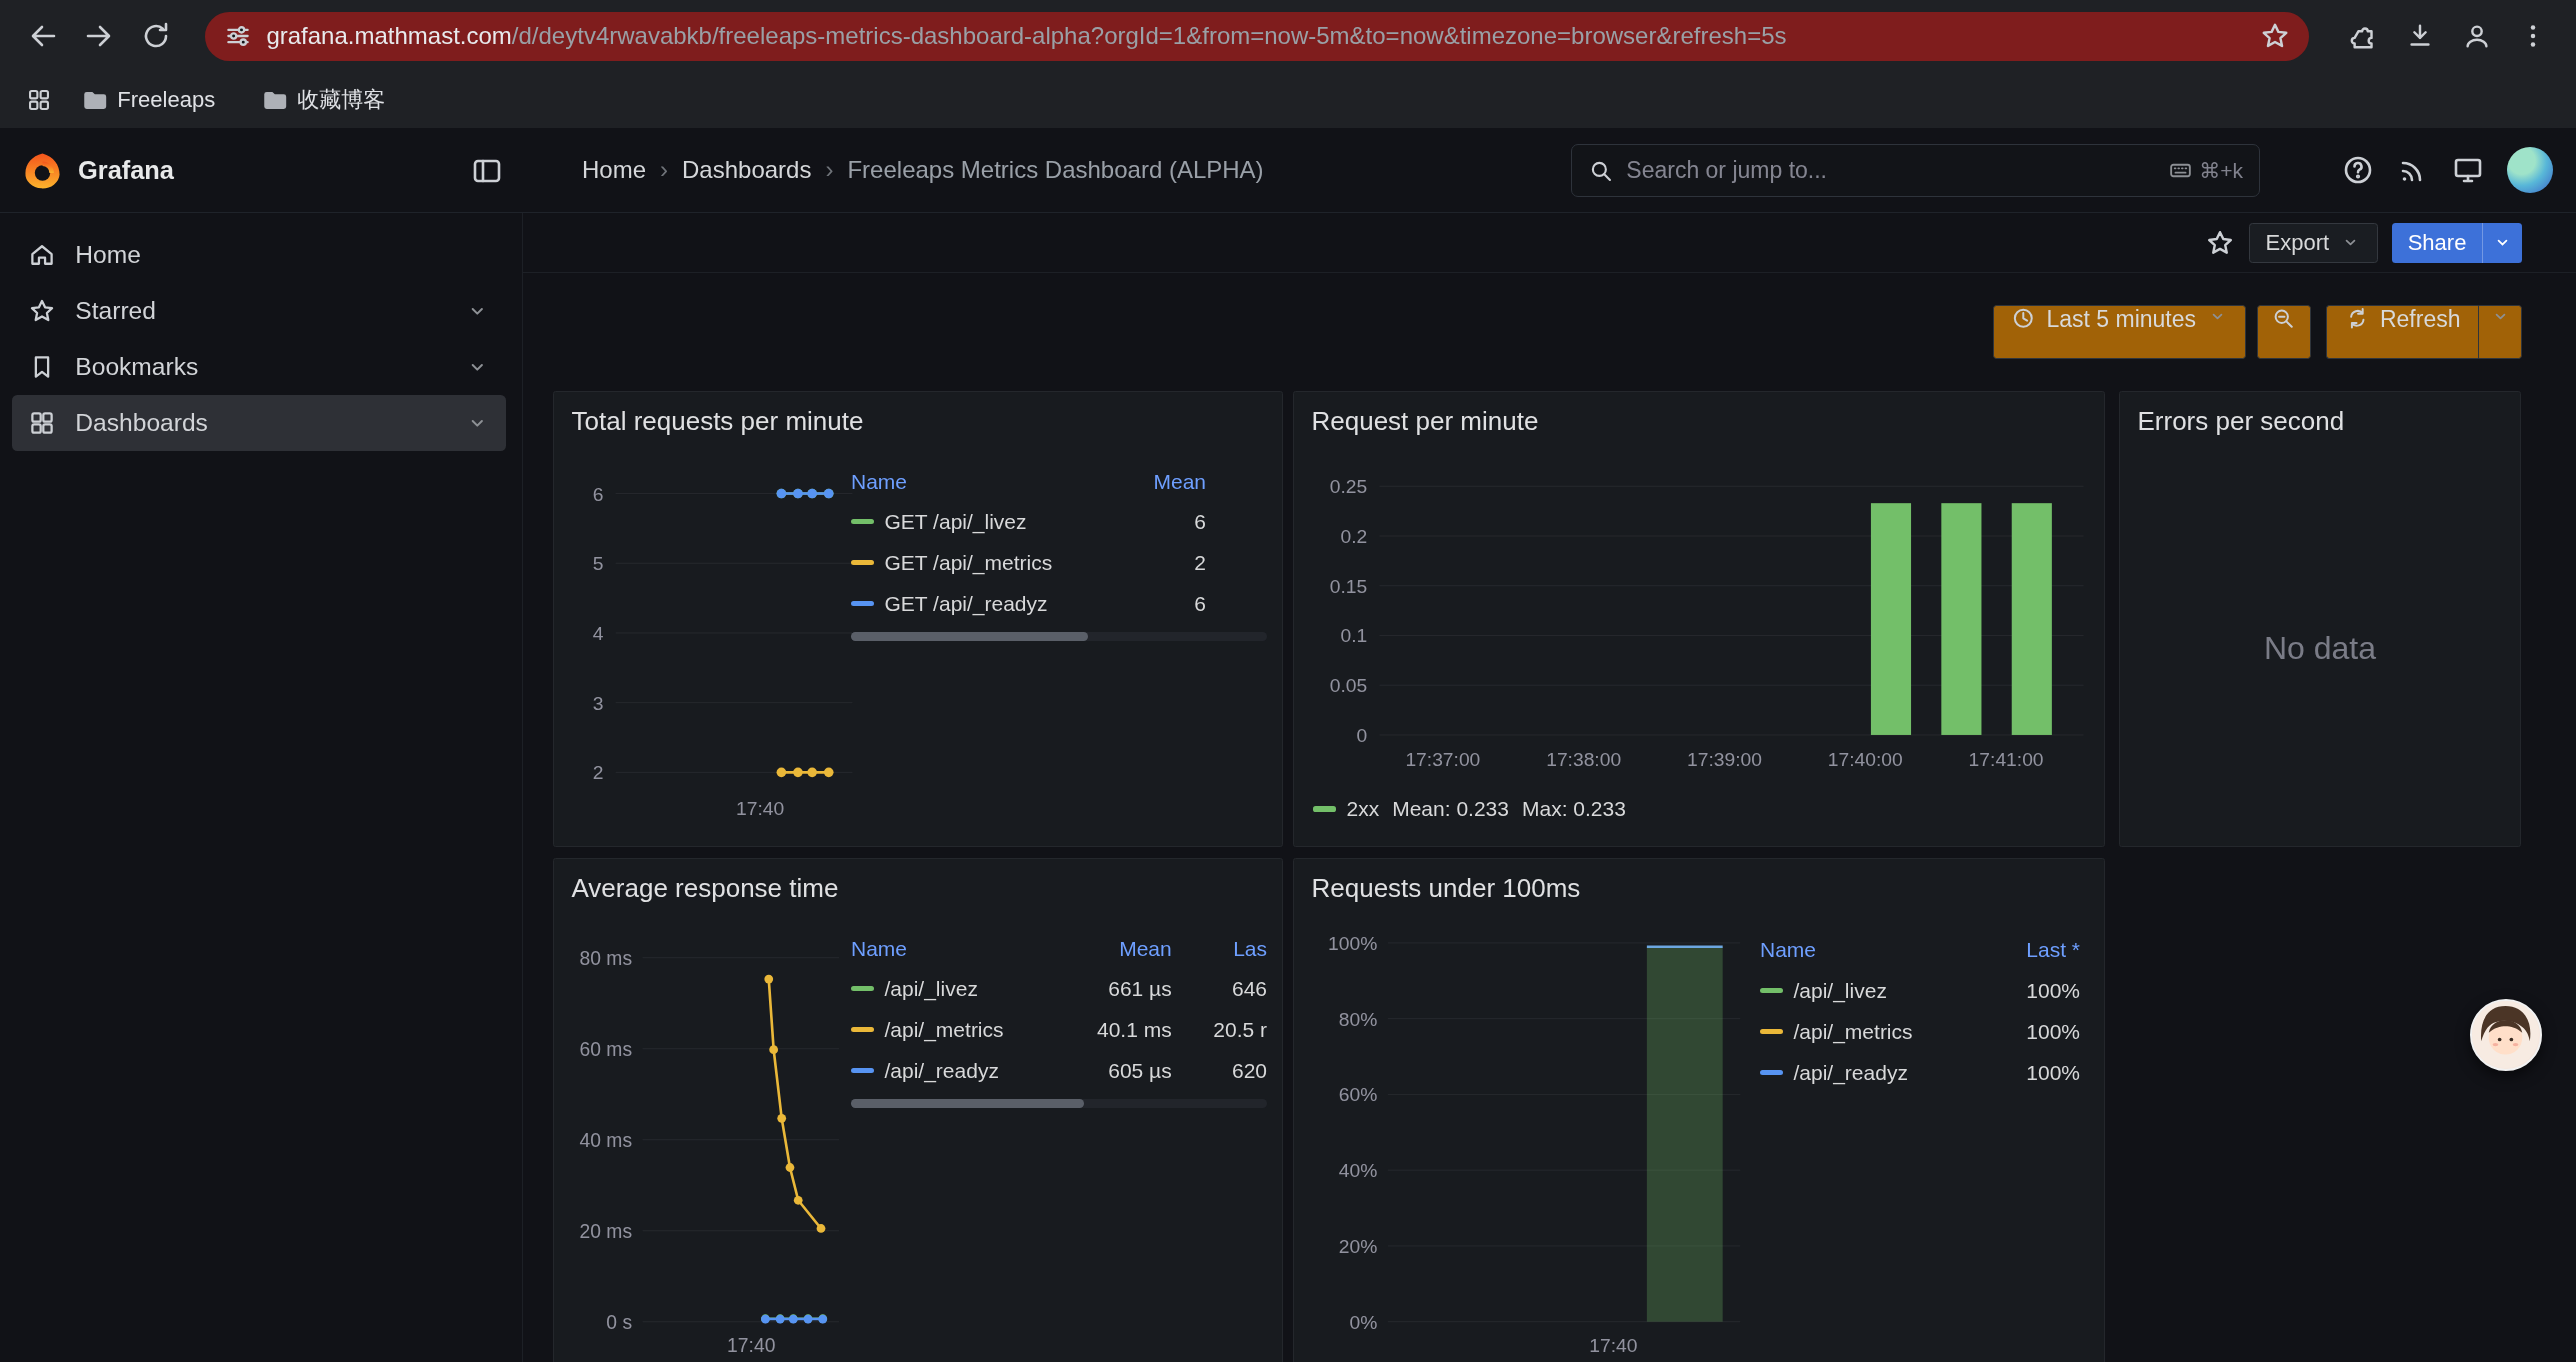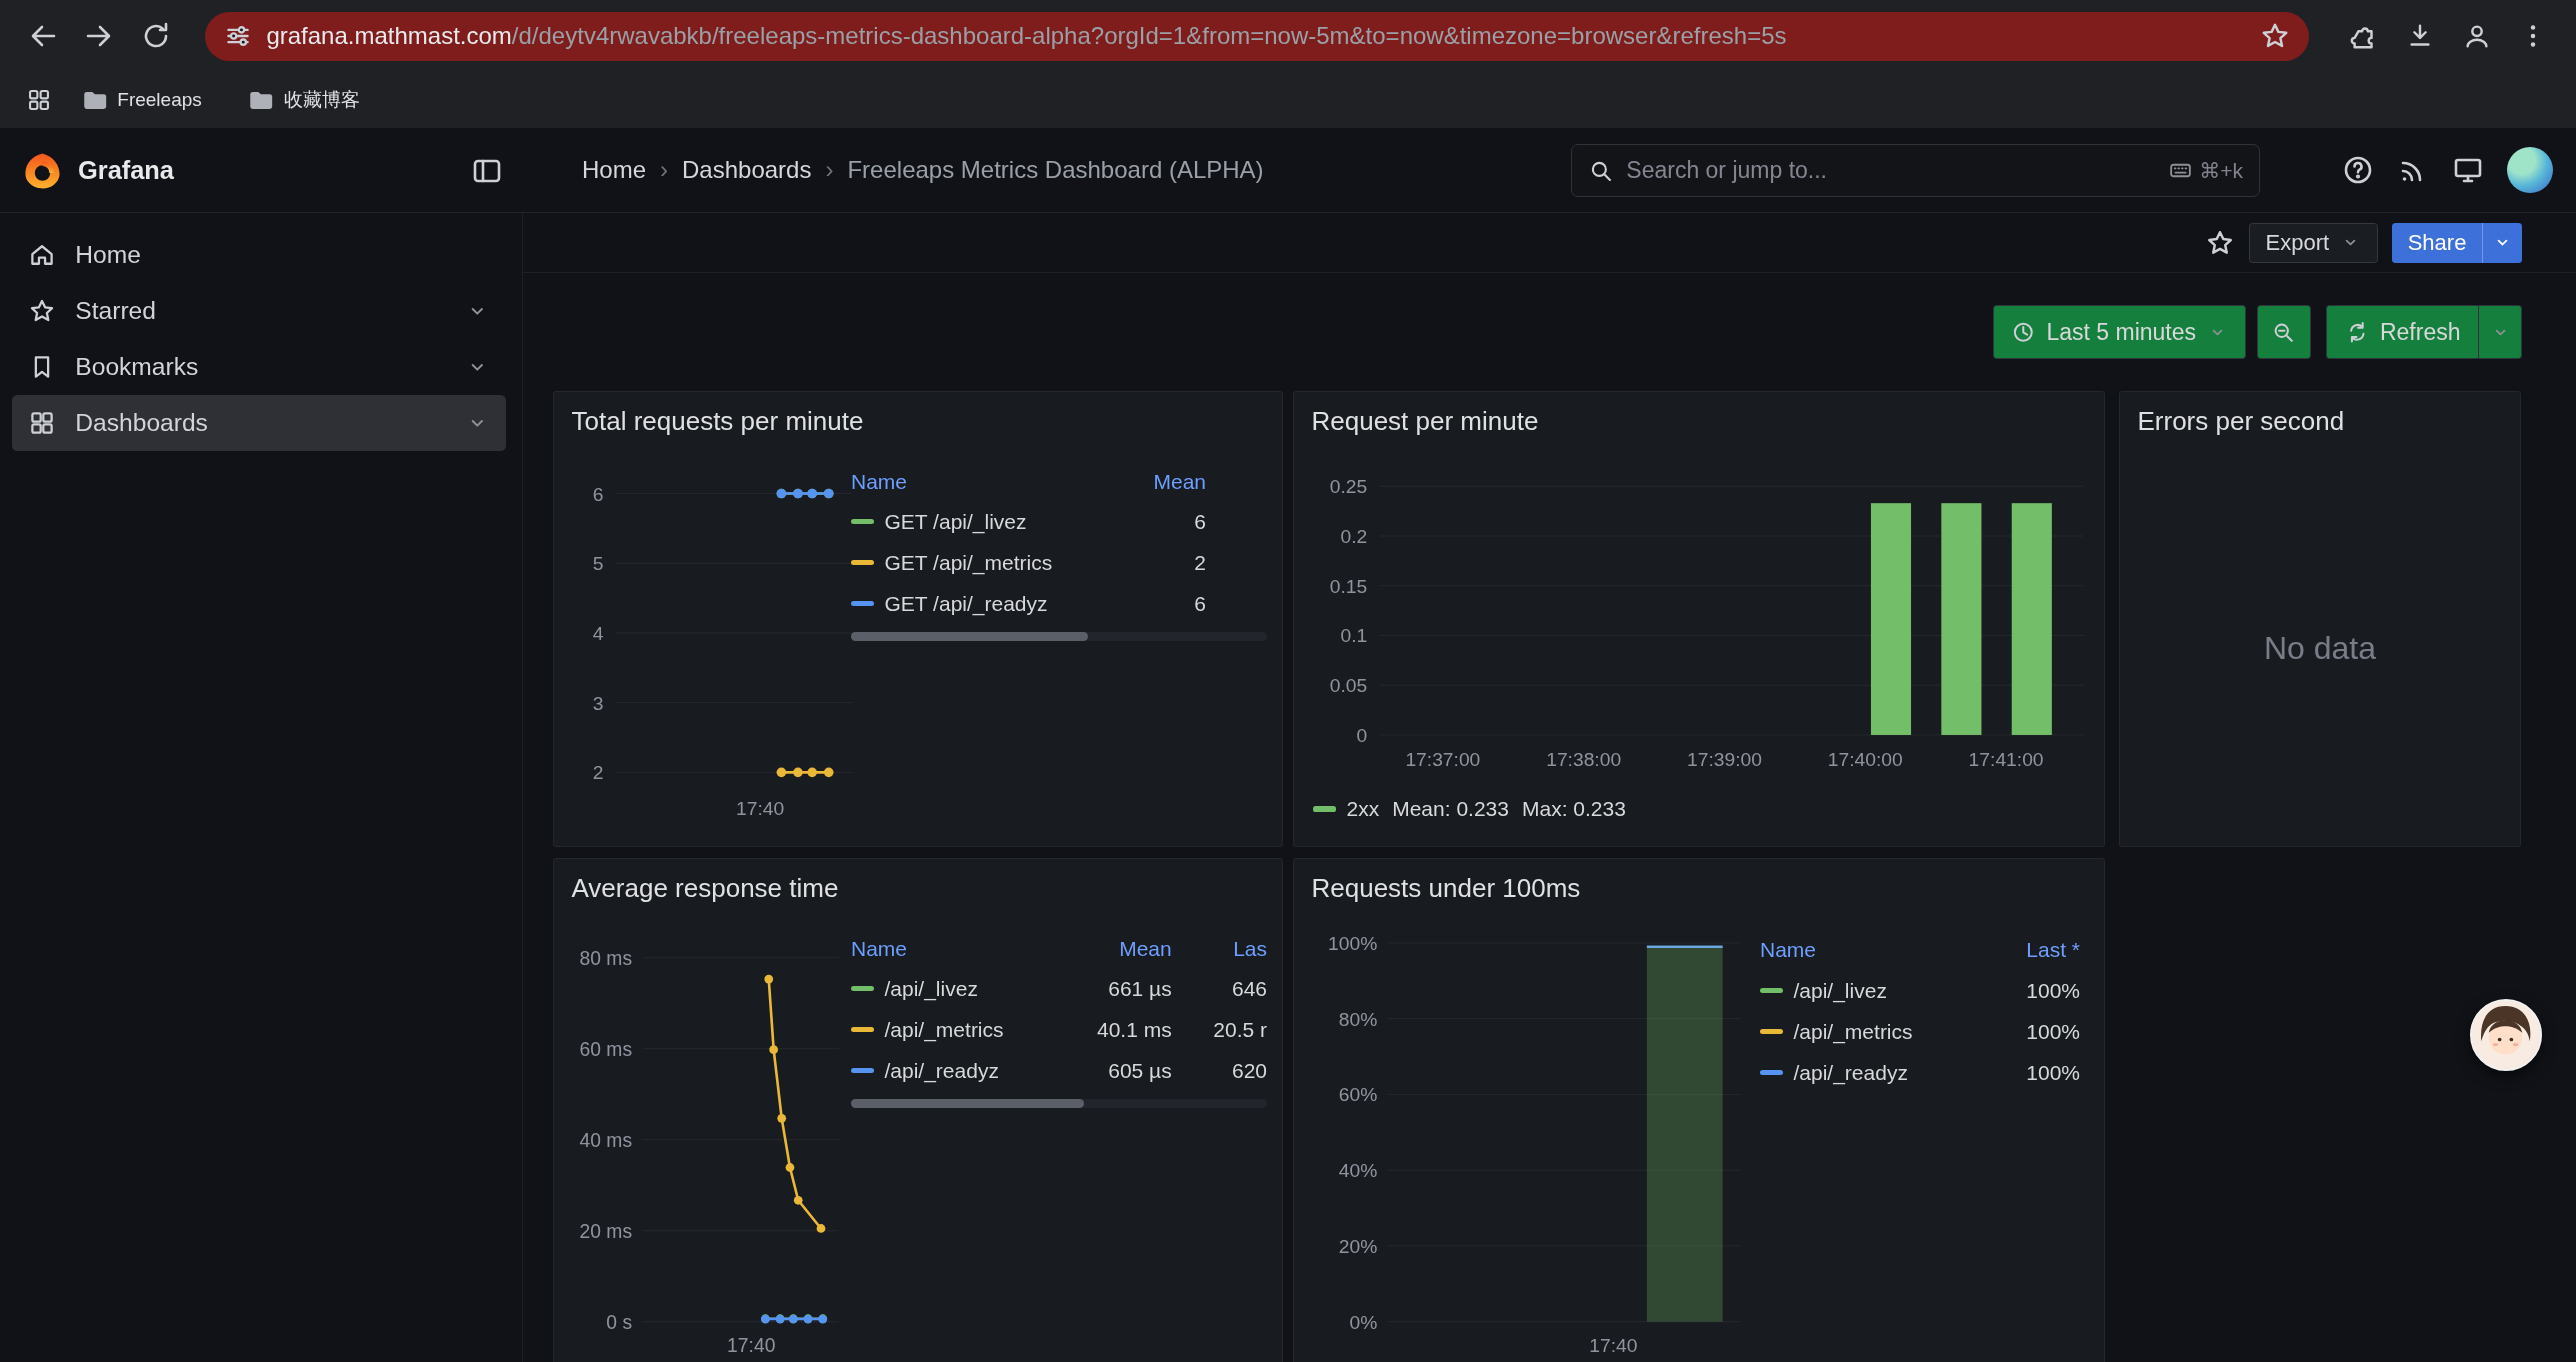--- a/index.html
+++ b/index.html
@@ -11,21 +11,21 @@
   .chrome{position:absolute;left:0;top:0;width:2576px;height:128px;background:#1f2125}
   .chrome-row1{display:flex;align-items:center;height:72px;padding:0 17.5px;gap:5.3px}
   .navbtn{width:51px;height:51px;border:none;background:transparent;border-radius:50%;display:flex;align-items:center;justify-content:center;cursor:pointer;flex:0 0 auto}
   .ic{stroke:#cdd0d5;fill:none;stroke-width:2.6;stroke-linecap:round;stroke-linejoin:round}
   .ic.dim{stroke:#8d9095}
   .omnibox{flex:1;height:49px;margin:0 24.6px 0 19px;background:#7f1d1d;border-radius:24.6px;display:flex;align-items:center;padding:0 19px;gap:14px;min-width:0}
   .url{flex:1;display:flex;align-items:center;min-width:0;font-size:24px;white-space:nowrap;overflow:hidden}
   .url .dom{color:#e8eaed}
   .url .path{color:#9aa0a6}
   .chrome-row2{display:flex;align-items:center;height:56px;padding:0 19px;gap:12.3px}
-  .bm-item{display:flex;align-items:center;gap:10.5px;border:none;background:transparent;color:#dfe1e5;font-size:19px;cursor:pointer;padding:5.3px 10.5px;border-radius:7px}
+  .bm-item{display:flex;align-items:center;gap:10.5px;border:none;background:transparent;color:#dfe1e5;font-size:22px;cursor:pointer;padding:5.3px 10.5px;border-radius:7px}
 
   
   .gf-header{position:absolute;left:0;top:128px;width:2576px;height:85px;background:#111217;border-bottom:0.9px solid #1f232a}
   .brand{position:absolute;left:23px;top:0;height:84px;display:flex;align-items:center;gap:16px}
   .brand-name{color:#e8e9ea;font-size:25.4px;font-weight:600}
   .hbtn{border:none;background:transparent;display:flex;align-items:center;justify-content:center;cursor:pointer;border-radius:5.3px}
   .sb-toggle{position:absolute;left:465px;top:21px;width:44px;height:44px}
   .crumbs{position:absolute;left:582px;top:0;height:84px;display:flex;align-items:center;gap:14px;font-size:24px}
   .crumb{color:#d5d7da;cursor:pointer}
   .crumb.current{color:#9aa0a8;cursor:default}
@@ -46,21 +46,21 @@
 
   
   .main{position:absolute;left:523px;top:213px;width:2053px;height:1149px}
   .subheader{height:60px;border-bottom:0.9px solid #1d2026;display:flex;align-items:center;justify-content:flex-end;gap:14px;padding-right:54px}
   .btn-sec{display:flex;align-items:center;gap:10.5px;height:40px;padding:0 16px;background:#1a1d22;border:0.9px solid #34383f;border-radius:3.5px;color:#d8d9da;font-size:22px;cursor:pointer}
   .share-wrap{display:flex;height:40px;border-radius:3.5px;overflow:hidden}
   .btn-pri{display:flex;align-items:center;height:40px;padding:0 16px;border:none;color:#ffffff;font-size:22px;font-weight:500;cursor:pointer}
   .btn-pri.caret{padding:0 8.8px;border-left:0.9px solid rgba(255,255,255,.28)}
   .canvas{position:absolute;left:0;top:60px;width:2053px;height:1090px;overflow:hidden}
   .timebar{position:absolute;top:32px;right:54px;display:flex;align-items:center;gap:10.5px}
-  .tbtn{display:flex;align-items:center;gap:10.5px;height:54px;padding:0 17.5px;background:#15803d;border:0.9px solid #2f343b;border-radius:3.5px;color:#d8d9da;font-size:23px;cursor:pointer}
+  .tbtn{display:flex;align-items:flex-start;gap:10.5px;height:54px;padding:0 17.5px;background:#a16207;border:0.9px solid #2f343b;border-radius:3.5px;color:#d8d9da;font-size:23px;cursor:pointer}
   .tbtn.sq{width:54px;justify-content:center;padding:0}
   .tgroup{display:flex;margin-left:5.3px}
   .tgroup .tbtn:first-child{border-radius:3.5px 0 0 3.5px;border-right:none}
   .tgroup .tbtn:last-child{border-radius:0 3.5px 3.5px 0;padding:0 10.5px}
 
   
   .panel{position:absolute;background:#181b1f;border:0.9px solid #24272c;border-radius:2.6px}
   .panel-title{position:absolute;left:17.5px;top:14px;font-size:26px;font-weight:500;color:#e0e1e3;cursor:pointer}
   .chart{position:absolute;pointer-events:auto}
   .ax{fill:rgba(204,204,220,.68);font-family:"Liberation Sans","DejaVu Sans",sans-serif;font-size:22px}

